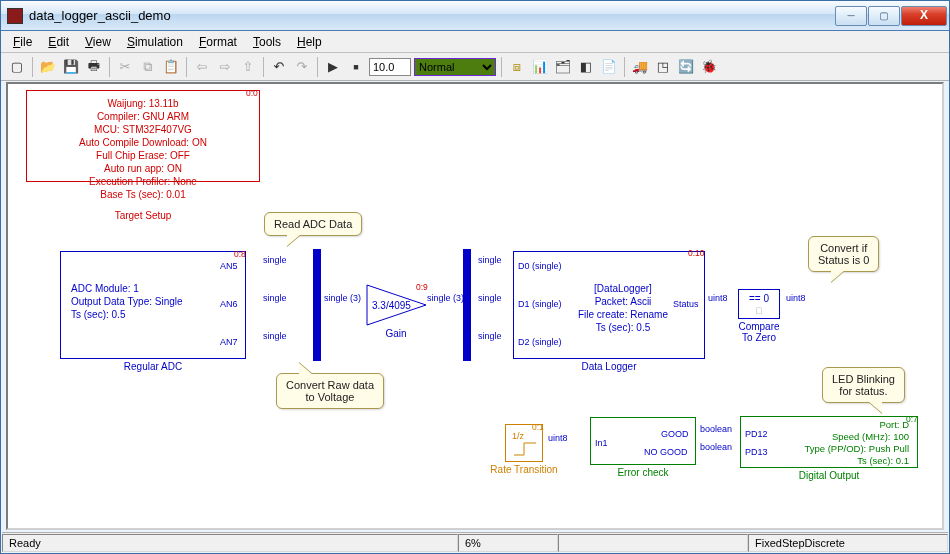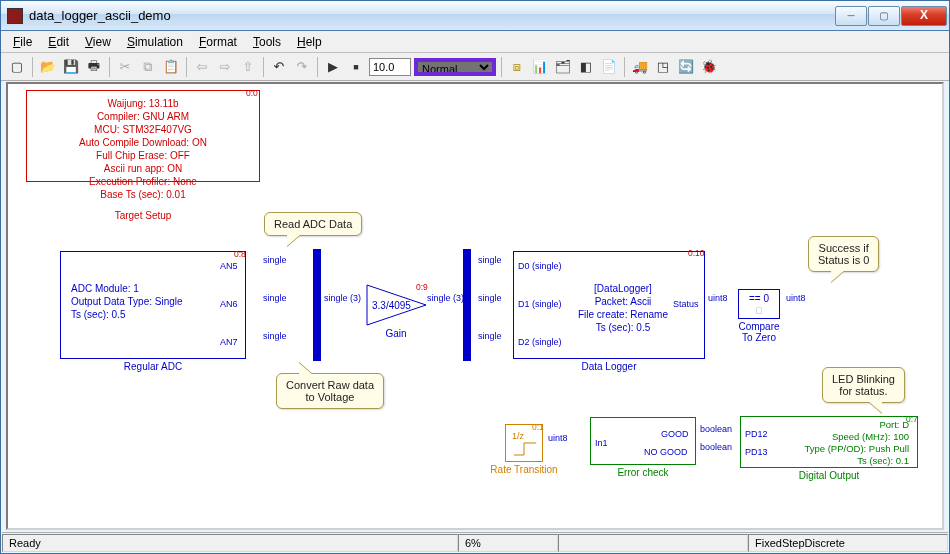--- a/index.html
+++ b/index.html
@@ -10,21 +10,21 @@
 .winbtns{margin-left:auto;display:flex;gap:0}
 .winbtn{width:32px;height:20px;border:1px solid #6a8bb0;background:linear-gradient(#f5fbff,#c9dff3);font-size:10px;text-align:center;line-height:17px;color:#3a5a7a;border-radius:2px;margin-left:1px}
 .winbtn.close{width:46px;background:linear-gradient(#f08070,#d9402a 40%,#c11e0a);color:#fff;font-weight:bold;font-size:12px}
 .menubar{height:22px;background:#f0f0f0;display:flex;align-items:center;padding:0 4px;font-size:12px;border-bottom:1px solid #c0c0c0}
 .menubar span{padding:2px 8px;text-decoration-color:transparent}
 .menubar span::first-letter{text-decoration:underline}
 .toolbar{height:28px;background:#f0f0f0;display:flex;align-items:center;padding:0 6px;gap:3px;border-bottom:1px solid #b0b0b0}
 .tbtn{width:20px;height:20px;display:flex;align-items:center;justify-content:center;font-size:13px;color:#333;border:1px solid transparent}
 .tsep{width:1px;height:20px;background:#b8b8b8;margin:0 2px}
 .tinput{width:42px;height:18px;border:1px solid #888;font-size:11px;padding:0 3px;background:#fff}
-.tselect{height:18px;border:4px solid #6d28d9;font-size:11px;background:#737373;width:82px}
+.tselect{height:18px;border:1px solid #6d28d9;font-size:11px;background:#4d7c0f;width:82px}
 .canvas{position:absolute;left:6px;right:6px;top:82px;bottom:24px;background:#fff;border:2px inset #d0d0d0}
 .status{position:absolute;left:2px;right:2px;bottom:2px;height:20px;background:#f0f0f0;display:flex;align-items:center;font-size:11px;border-top:1px solid #b0b0b0}
 .scell{border:1px inset #d8d8d8;height:18px;padding:0 6px;line-height:16px}
 .blk{position:absolute;border:1px solid #0000c8;background:#fff;font-size:10px;color:#0000c8}
 .blkname{position:absolute;font-size:10px;color:#0000c8;text-align:center;white-space:nowrap}
 .redtxt{color:#d00000}
 .greentxt{color:#008000}
 .greennm{color:#008000}
 .orangenm{color:#d08000}
 .callout{position:absolute;background:#fffce8;border:1px solid #a89850;border-radius:6px;padding:5px 9px;font-size:11px;color:#222;text-align:center;box-shadow:1px 1px 2px rgba(0,0,0,.15)}
@@ -133,21 +133,21 @@
         <polygon points="728,366 734,369 728,372"></polygon>
     </g>
   </svg>
 
   <div class="blk redtxt" style="left:18px;top:6px;width:234px;height:92px;border-color:#d00000;text-align:center;padding-top:6px;line-height:13px">
     <div>Waijung: 13.11b</div>
     <div>Compiler: GNU ARM</div>
     <div>MCU: STM32F407VG</div>
     <div>Auto Compile Download: ON</div>
     <div>Full Chip Erase: OFF</div>
-    <div>Ascii run app: ON</div>
+    <div>Auto run app: ON</div>
     <div>Execution Profiler: None</div>
     <div>Base Ts (sec): 0.01</div>
   </div>
   <div class="tag" style="left:238px;top:4px">0:0</div>
   <div class="blkname redtxt" style="left:18px;top:126px;width:234px">Target Setup</div>
 
   <div class="blk" style="left:52px;top:167px;width:186px;height:108px;padding:30px 6px 6px 10px;line-height:13px">
     <div>ADC Module: 1</div>
     <div>Output Data Type: Single</div>
     <div>Ts (sec): 0.5</div>
@@ -229,21 +229,21 @@
   <div class="sig" style="left:470px;top:209px">single</div>
   <div class="sig" style="left:470px;top:247px">single</div>
   <div class="sig" style="left:700px;top:209px">uint8</div>
   <div class="sig" style="left:778px;top:209px">uint8</div>
   <div class="sig" style="left:540px;top:349px">uint8</div>
   <div class="sig" style="left:692px;top:340px">boolean</div>
   <div class="sig" style="left:692px;top:358px">boolean</div>
 
   <div class="callout tail-bl" style="left:256px;top:128px"><span>Read ADC Data</span></div>
   <div class="callout tail-tl" style="left:268px;top:289px"><span>Convert Raw data</span><br><span>to Voltage</span></div>
-  <div class="callout tail-bl" style="left:800px;top:152px"><span>Success if</span><br><span>Status is 0</span></div>
+  <div class="callout tail-bl" style="left:800px;top:152px"><span>Convert if</span><br><span>Status is 0</span></div>
   <div class="callout tail-br" style="left:814px;top:283px"><span>LED Blinking</span><br><span>for status.</span></div>
 
 </div>
 
 <div class="status">
   <div class="scell" style="flex:1">Ready</div>
   <div class="scell" style="width:100px">6%</div>
   <div class="scell" style="width:190px"></div>
   <div class="scell" style="width:200px">FixedStepDiscrete</div>
 </div>

